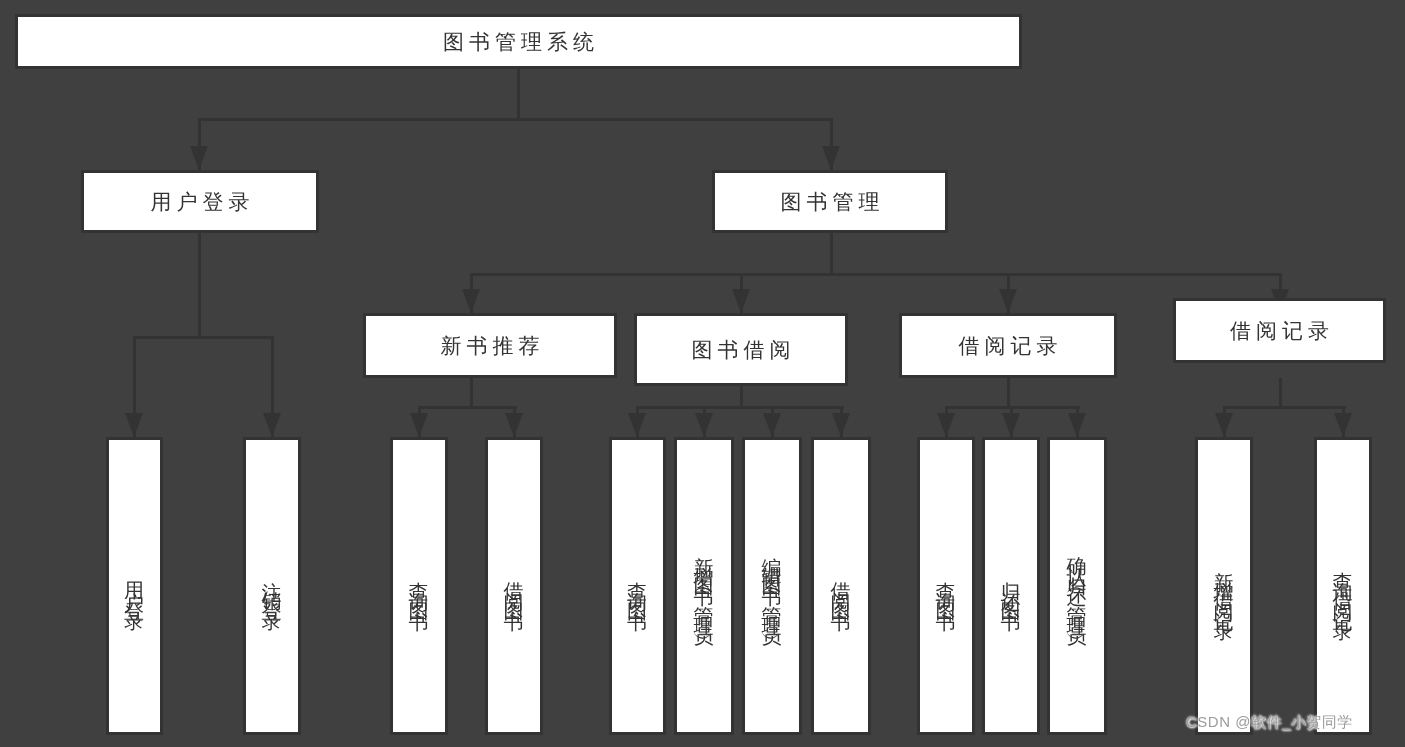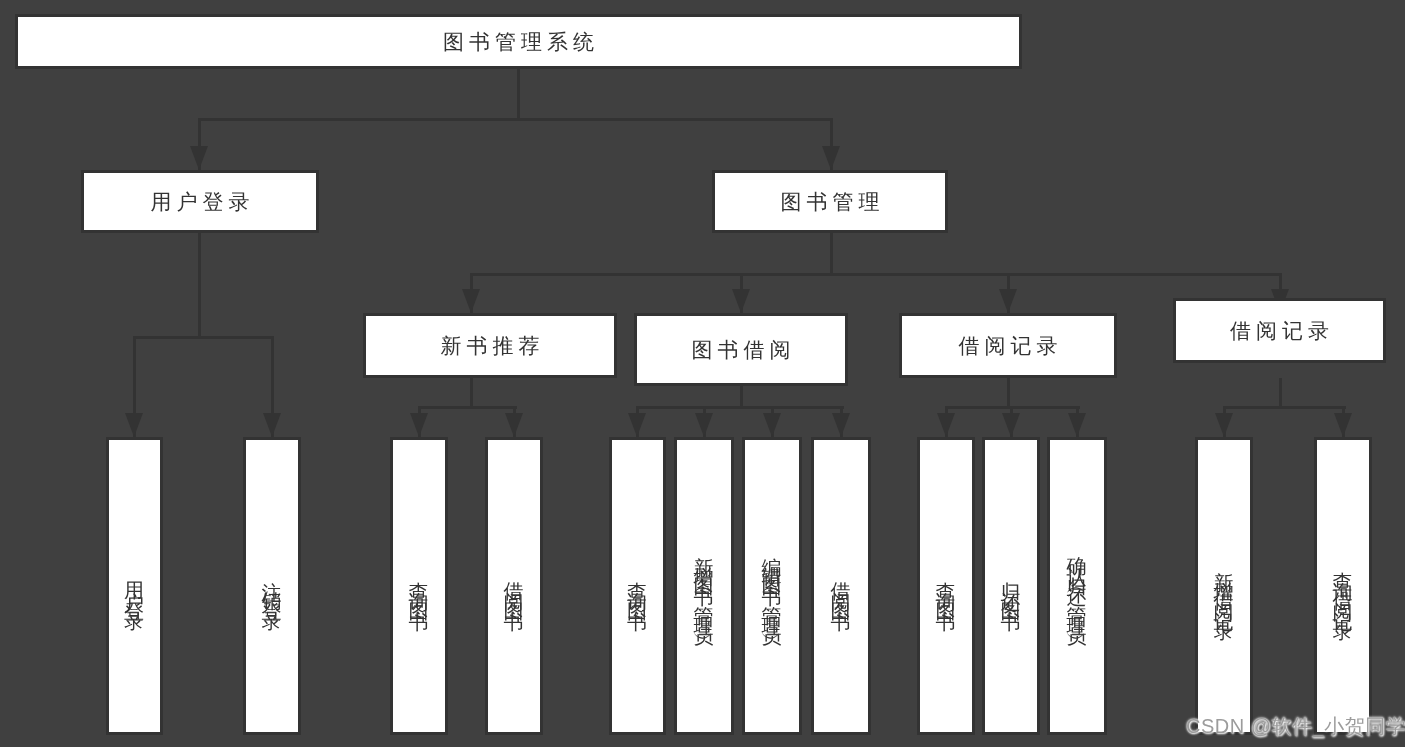--- a/index.html
+++ b/index.html
@@ -18,21 +18,21 @@
   }
   .vline,.hline{position:absolute;background:#333333;}
   .vline{width:3px;}
   .hline{height:3px;}
   .drop{position:absolute;width:3px;background:#333333;}
   .drop::after{
     content:"";position:absolute;left:-7.5px;bottom:0;width:0;height:0;
     border-left:9px solid transparent;border-right:9px solid transparent;border-top:24px solid #333333;
   }
   .watermark{
-    position:absolute;left:1186px;top:713px;font-size:20px;color:#9c9c9c;
+    position:absolute;left:1186px;top:713px;font-size:15px;color:#9c9c9c;
     letter-spacing:0.5px;white-space:nowrap;z-index:5;
     text-shadow:0 0 3px #ffffff,0 0 2px #ffffff,1px 1px 2px #ffffff;
   }
 </style>
 </head>
 <body>
 
 <div class="canvas">
 
   <div class="vline" style="left:516.5px;top:69px;height:51px"></div>

